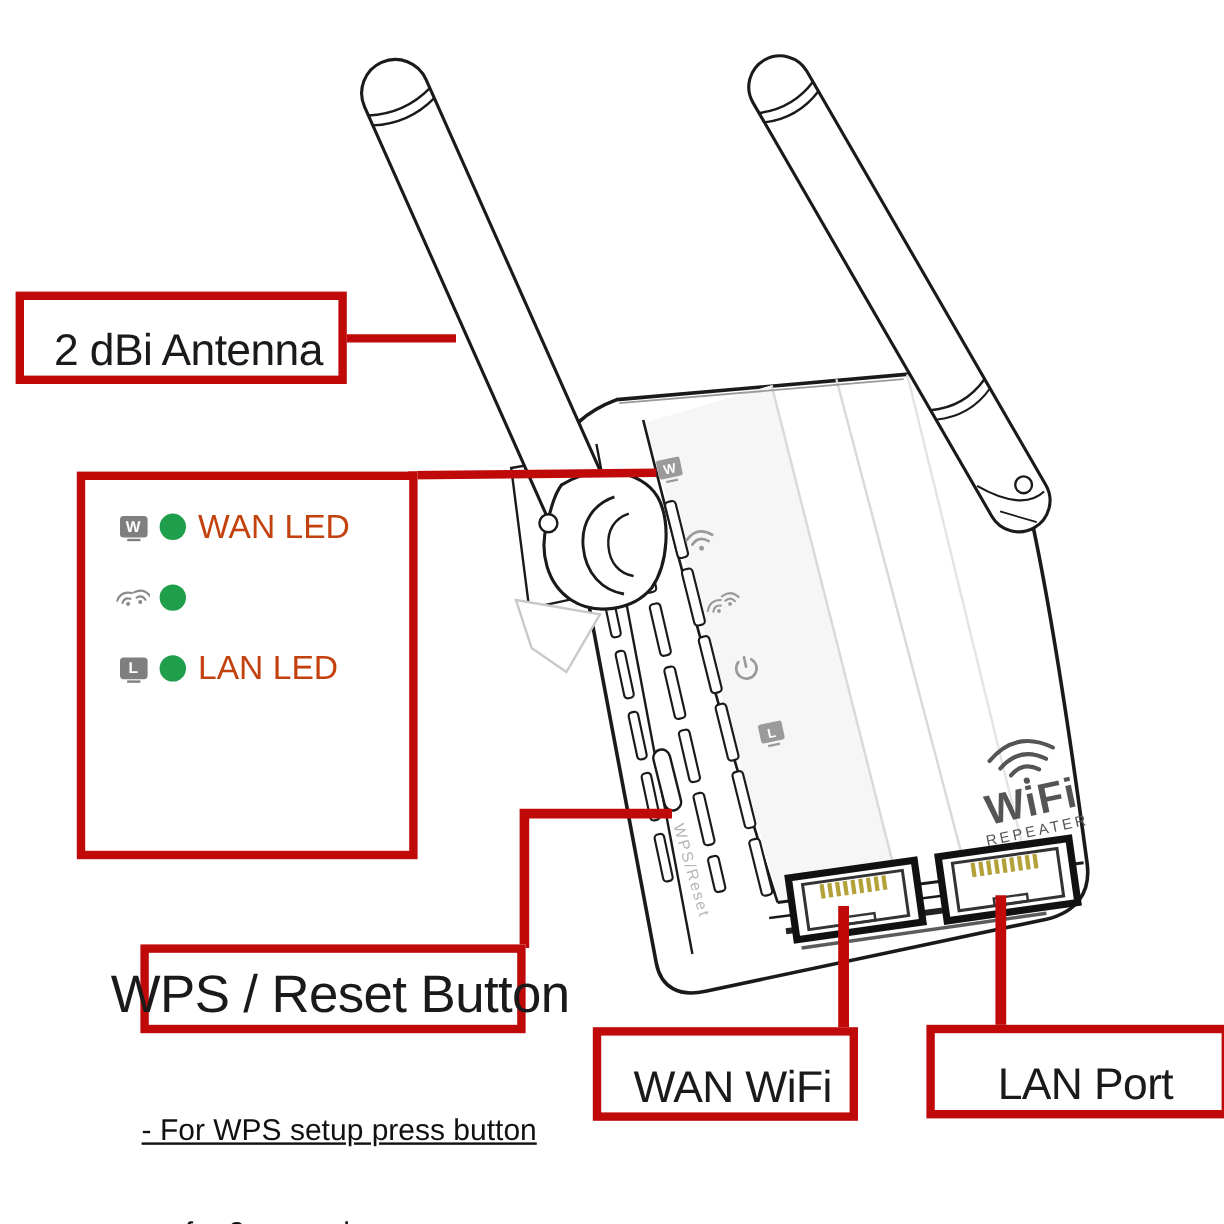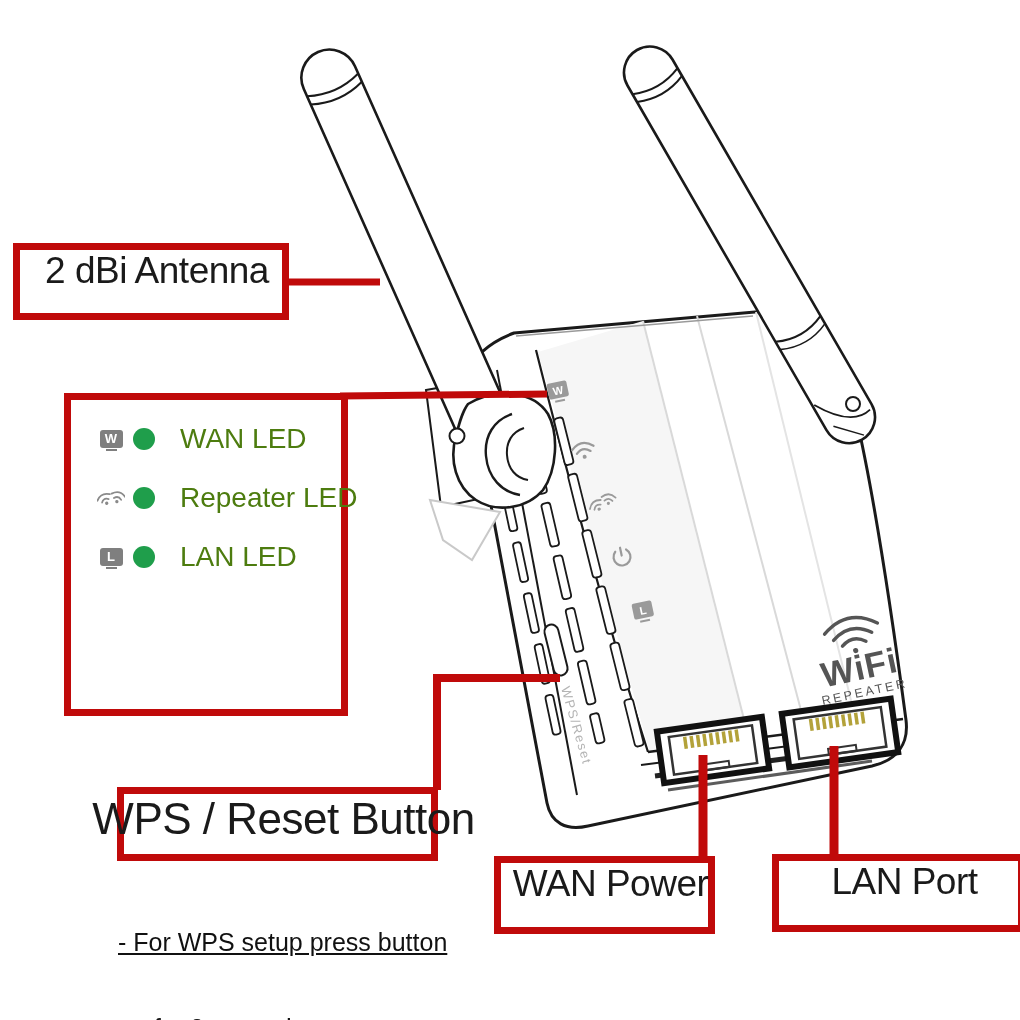--- a/index.html
+++ b/index.html
@@ -4,41 +4,41 @@
 <style>
   html,body{margin:0;padding:0;background:#ffffff;}
   .stage{
     position:relative;width:1020px;height:1020px;background:#ffffff;overflow:hidden;
     font-family:"Liberation Sans", sans-serif;color:#1a1a1a;
   }
   .stage svg.scene{position:absolute;left:0;top:0;z-index:1;}
   .callout{
     position:absolute;z-index:2;box-sizing:border-box;
     border:7px solid #C00A0A;background:#ffffff;
-    display:flex;align-items:flex-start;justify-content:center;padding-left:12px;
+    display:flex;align-items:flex-end;justify-content:center;padding-left:12px;
   }
   .callout .cap{font-size:37px;letter-spacing:-0.5px;color:#1a1a1a;white-space:nowrap;}
   .box-antenna{left:13px;top:243px;width:276px;height:77px;}
   .box-wps{left:117px;top:787px;width:321px;height:74px;}
   .box-wps .cap{font-size:44px;}
   .box-wan{left:494px;top:856px;width:221px;height:78px;}
   .box-lan{left:772px;top:854px;width:253px;height:78px;}
   .box-leds{
     left:64px;top:393px;width:284px;height:323px;
     flex-direction:column;justify-content:flex-start;align-items:stretch;padding:9px 0 0 26px;
   }
   .led-row{display:flex;align-items:center;height:59px;}
   .led-ic{width:28px;display:flex;justify-content:center;align-items:center;flex:0 0 28px;}
   .scrn{
     display:inline-block;width:23px;height:18px;border-radius:3px;background:#7f7f7f;
     color:#fff;font-size:13px;font-weight:bold;text-align:center;line-height:18px;position:relative;
   }
   .scrn::after{content:"";position:absolute;left:6px;bottom:-3px;width:11px;height:2px;background:#7f7f7f;}
   .led-dot{width:22px;height:22px;border-radius:50%;background:#1F9E4B;margin:0 10px 0 8px;flex:0 0 22px;}
-  .led-label{font-size:28px;color:#4d7c0f;white-space:nowrap;margin-left:15px;}
+  .led-label{font-size:28px;color:#c2410c;white-space:nowrap;}
   .wps-notes{
     position:absolute;z-index:2;left:118px;top:871px;width:345px;
     font-size:25px;line-height:28.5px;color:#111;white-space:pre-wrap;
   }
   .note-line{display:block;text-decoration:underline;}
   .note-indent{padding-left:36px;}
 </style>
 </head>
 <body>
 
@@ -240,21 +240,20 @@
             <circle cx="0" cy="3" r="1.8" fill="#8a8a8a" stroke="none"></circle>
           </g>
           <g transform="translate(22,12) rotate(14)">
             <path d="M -4,0 Q 0,-4 4,0"></path>
               <path d="M -7.5,-4 Q 0,-10.5 7.5,-4"></path>
             <circle cx="0" cy="3" r="1.8" fill="#8a8a8a" stroke="none"></circle>
           </g>
         </svg>
       </span>
       <span class="led-dot"></span>
-      <span class="led-label">Repeater LED</span>
     </div>
     <div class="led-row">
       <span class="led-ic">
         <span class="scrn">L</span>
       </span>
       <span class="led-dot"></span>
       <span class="led-label">LAN LED</span>
     </div>
   </div>
 
@@ -263,20 +262,20 @@
   </div>
 
   <div class="wps-notes">
     <span class="note-line">- For WPS setup press button</span>
     <span class="note-line note-indent">for 2 second</span>
     
     
   </div>
 
   <div class="callout box-wan">
-    <span class="cap">WAN Power</span>
+    <span class="cap">WAN WiFi</span>
   </div>
 
   <div class="callout box-lan">
     <span class="cap">LAN Port</span>
   </div>
 
 </div>
 
 </body></html>

